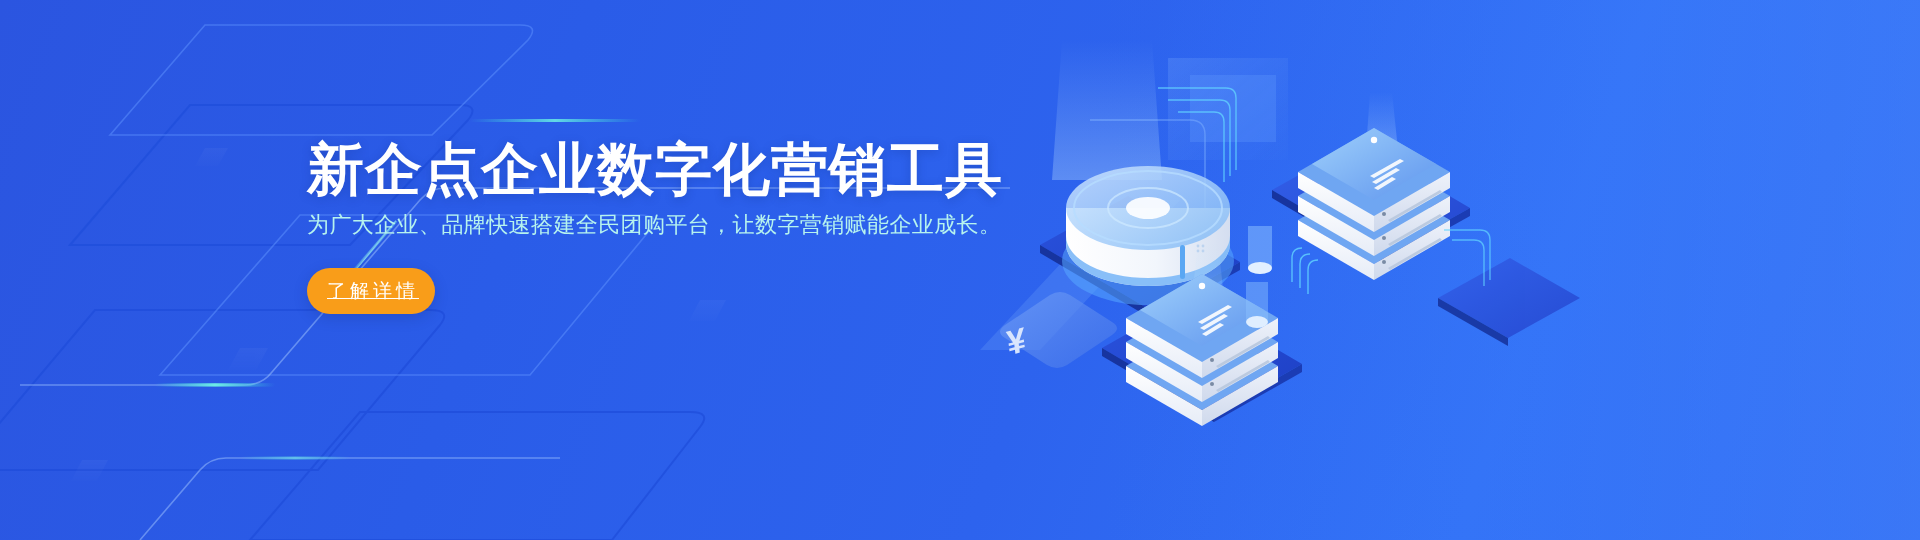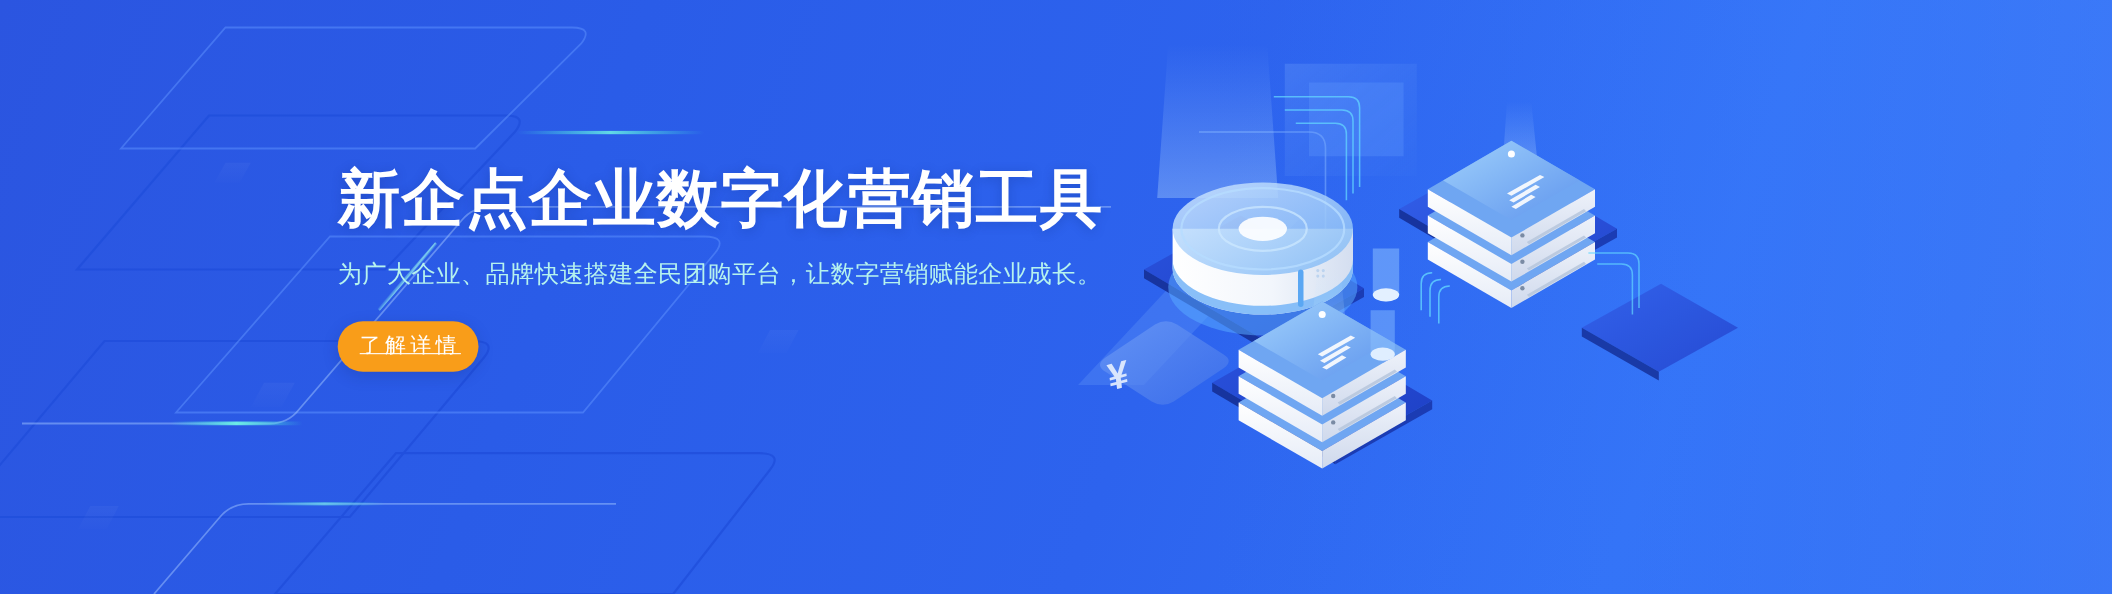--- a/index.html
+++ b/index.html
@@ -11,28 +11,28 @@
   #banner{
     position:relative;width:1920px;height:540px;overflow:hidden;
     background:linear-gradient(110deg,#2b55e0 0%,#2a5ce8 28%,#2d63ee 55%,#3171f6 78%,#2f6bf2 100%);
   }
 
   
   .bg-layer{position:absolute;inset:0;overflow:hidden;}
   .bg-layer svg{position:absolute;inset:0;width:1920px;height:540px;}
 
   
-  .copy{position:absolute;left:307px;top:148px;width:700px;}
+  .copy{position:absolute;left:307px;top:136px;width:700px;}
   .title{
     font-size:57px;line-height:66px;font-weight:bold;color:#ffffff;
     letter-spacing:1px;white-space:nowrap;
     text-shadow:0 2px 10px rgba(10,40,120,.25);
   }
   .subtitle{
-    margin-top:20px;font-size:22px;line-height:30px;color:#b6f3ee;
+    margin-top:8px;font-size:22px;line-height:30px;color:#b6f3ee;
     letter-spacing:.4px;white-space:nowrap;
   }
   .cta{
     margin-top:28px;display:inline-block;
     width:128px;height:46px;line-height:46px;
     background:#f99d19;border-radius:23px;
     color:#ffffff;font-size:19px;letter-spacing:4px;
     text-align:center;cursor:pointer;border:none;
     padding:0 0 0 4px;box-sizing:border-box;
     box-shadow:0 4px 14px rgba(20,40,120,.22);

